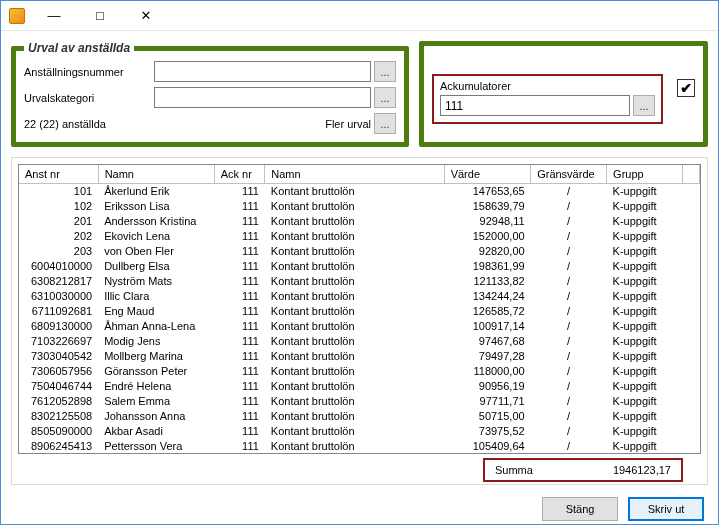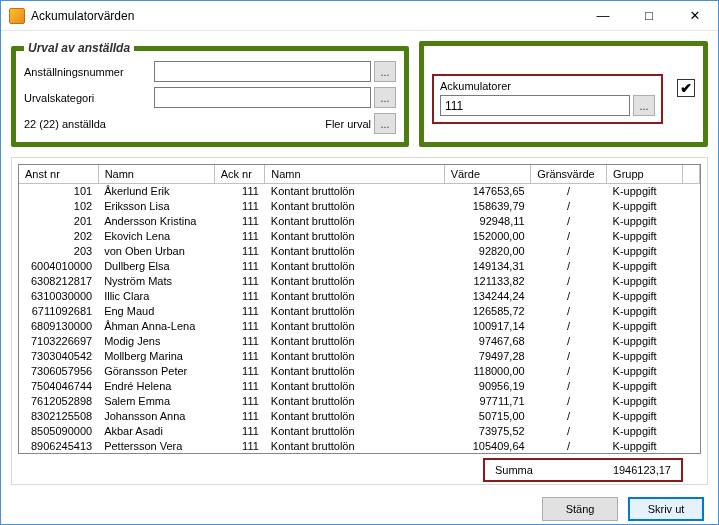--- a/index.html
+++ b/index.html
@@ -182,21 +182,20 @@
     font-size:11px;
     display:flex; align-items:center; justify-content:center;
   }
   .btn.primary { border:2px solid #0078d7; background:#e5f1fb; }
 </style>
 </head>
 <body>
 
 <div class="titlebar">
   <div class="app-icon"></div>
-  <div class="title">Ackumulatorvärden</div>
   <div class="winbtns">
     <div class="winbtn">—</div>
     <div class="winbtn">□</div>
     <div class="winbtn close">✕</div>
   </div>
 </div>
 
 <div class="top-panels">
   <fieldset class="panel panel-left">
     <legend>Urval av anställda</legend>
@@ -282,34 +281,34 @@
             <td class="col-namn1">Ekovich Lena</td>
             <td class="col-acknr">111</td>
             <td class="col-namn2">Kontant bruttolön</td>
             <td class="col-varde">152000,00</td>
             <td class="col-grans">/</td>
             <td class="col-grupp">K-uppgift</td>
             <td class="col-spacer"></td>
           </tr>
           <tr>
             <td class="col-anstnr">203</td>
-            <td class="col-namn1">von Oben Urban</td>
+            <td class="col-namn1">von Oben Fler</td>
             <td class="col-acknr">111</td>
             <td class="col-namn2">Kontant bruttolön</td>
             <td class="col-varde">92820,00</td>
             <td class="col-grans">/</td>
             <td class="col-grupp">K-uppgift</td>
             <td class="col-spacer"></td>
           </tr>
           <tr>
             <td class="col-anstnr">6004010000</td>
             <td class="col-namn1">Dullberg Elsa</td>
             <td class="col-acknr">111</td>
             <td class="col-namn2">Kontant bruttolön</td>
-            <td class="col-varde">149134,31</td>
+            <td class="col-varde">198361,99</td>
             <td class="col-grans">/</td>
             <td class="col-grupp">K-uppgift</td>
             <td class="col-spacer"></td>
           </tr>
           <tr>
             <td class="col-anstnr">6308212817</td>
             <td class="col-namn1">Nyström Mats</td>
             <td class="col-acknr">111</td>
             <td class="col-namn2">Kontant bruttolön</td>
             <td class="col-varde">121133,82</td>

